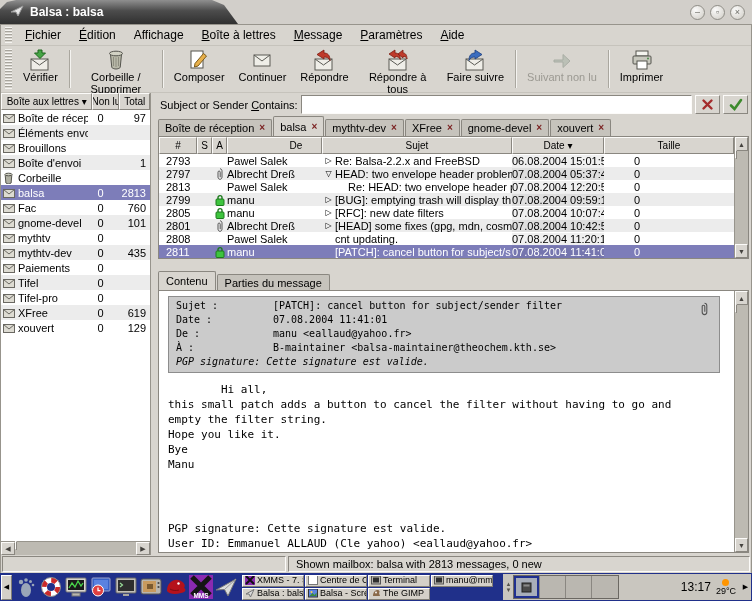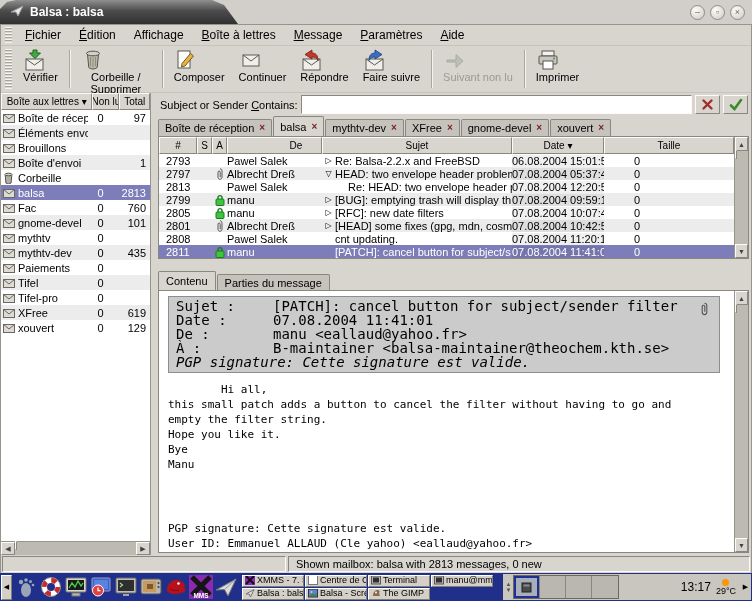--- a/index.html
+++ b/index.html
@@ -19,21 +19,21 @@
   
   .window{ position:absolute; top:25px; bottom:28px; left:0; right:0; display:flex; flex-direction:column;
     background:#d8d5cf; border-left:1px solid #97948c; border-right:1px solid #97948c; }
   .handle{ width:7px; align-self:stretch; margin:2px 4px 2px 1px;
     background:repeating-linear-gradient(180deg,#f5f4f1 0 1px,#a8a59d 1px 2px,transparent 2px 3px); }
 
   .menubar{ height:21px; display:flex; align-items:center; padding-left:3px; border-bottom:1px solid #c6c3bc; }
   .menu-item{ padding:2px 9px; font-size:12px; white-space:nowrap; }
 
   .toolbar{ height:47px; display:flex; align-items:center; padding:1px 2px 1px 3px; border-bottom:1px solid #c6c3bc; }
-  .tb-btn{ height:44px; display:flex; flex-direction:column; align-items:flex-start; padding:2px 7px 0;
+  .tb-btn{ height:44px; display:flex; flex-direction:column; align-items:center; padding:2px 7px 0;
     font-size:11px; line-height:12px; text-align:center; max-width:84px; }
   .tb-btn .ticon{ height:22px; display:flex; align-items:flex-end; }
   .tb-btn.disabled{ color:#9b9992; } .tb-btn.disabled svg{ opacity:.45; }
   .tb-sep{ width:1px; height:38px; background:#aaa79f; box-shadow:1px 0 0 #f4f3f0; margin:0 4px; }
 
   .content{ flex:1; display:flex; min-height:0; }
 
   
   .sidebar{ width:150px; display:flex; flex-direction:column; background:#fff; border-right:1px solid #97948c; }
   .sb-head{ display:flex; height:17px; flex:0 0 17px; }
@@ -91,21 +91,21 @@
   .scr-thumb-v{ width:100%; height:34%; background:#d8d5cf; border:1px solid; border-color:#fcfbf9 #8a8780 #8a8780 #fcfbf9; }
 
   .ptabs{ height:19px; flex:0 0 19px; display:flex; align-items:flex-end; padding-left:2px; margin-top:12px; }
   .ptab{ height:16px; display:flex; align-items:center; padding:0 7px; font-size:11px;
     background:#c6c3bc; border:1px solid #8a8780; border-bottom:none; border-radius:2px 2px 0 0; margin-right:1px; }
   .ptab.active{ height:19px; background:#d8d5cf; position:relative; z-index:2; }
 
   .preview{ flex:1; min-height:0; margin:0 2px 2px; background:#fff; border:1px solid #8a8780; display:flex; }
   .pv-main{ flex:1; min-width:0; overflow:hidden; padding:5px 8px 0 9px; }
   .pv-headerbox{ background:#cbcbcb; border:1px solid #8d8d8d; padding:2px 7px 3px;
-    font-family:"DejaVu Sans Mono","Liberation Mono",monospace; font-size:14px; line-height:14px; position:relative; margin-right:6px; }
+    font-family:"DejaVu Sans Mono","Liberation Mono",monospace; font-size:10px; line-height:14px; position:relative; margin-right:6px; }
   .pv-hrow{ display:flex; } .pv-key{ width:97px; flex:0 0 97px; }
   .pv-pgpline{ font-style:italic; }
   .clip-abs{ position:absolute; right:10px; top:5px; }
   .pv-body{ font-family:"DejaVu Sans Mono","Liberation Mono",monospace; font-size:11px; line-height:15px;
     margin-top:9px; white-space:pre; }
   .pv-sig{ font-size:11px; line-height:14.5px; margin-top:50px; white-space:pre; }
 
   
   .statusbar{ height:18px; flex:0 0 18px; display:flex; background:#d8d5cf; padding:1px; gap:2px; }
   .status-cell{ border:1px solid; border-color:#8a8780 #fcfbf9 #fcfbf9 #8a8780; }
@@ -212,20 +212,31 @@
         </div>
         <div class="tb-btn">
           <span class="ticon">
             <svg width="24" height="22" viewBox="0 0 24 22">
               <rect x="3" y="10" width="17" height="11" fill="#efeee8" stroke="#5a5a54"></rect>
               <path d="M3 10l8.5 6 8.5-6" fill="none" stroke="#5a5a54"></path>
               <path d="M12 1L5 5.5l7 4.5V8c3 0 5 1 6 3.5C18 6.5 16 4 12 4z" fill="#bf3a2b" stroke="#7c1d12" stroke-width="0.8"></path>
             </svg>
           </span>
           <span>Répondre</span>
+        </div>
+        <div class="tb-btn">
+          <span class="ticon">
+            <svg width="24" height="22" viewBox="0 0 24 22">
+              <rect x="3" y="10" width="17" height="11" fill="#efeee8" stroke="#5a5a54"></rect>
+              <path d="M3 10l8.5 6 8.5-6" fill="none" stroke="#5a5a54"></path>
+              <path d="M9 1L3 5l6 4V7.5c2.6 0 4.4.9 5.3 3C14.3 6 12.5 4 9 4z" fill="#bf3a2b" stroke="#7c1d12" stroke-width="0.8"></path>
+              <path d="M17 1l-5 4 5 4V7.5c2 0 3.4.7 4 2.5 0-4-1.5-6-4-6z" fill="#bf3a2b" stroke="#7c1d12" stroke-width="0.8"></path>
+            </svg>
+          </span>
+          <span>Répondre à tous</span>
         </div>
         <div class="tb-btn">
           <span class="ticon">
             <svg width="24" height="22" viewBox="0 0 24 22">
               <rect x="3" y="10" width="17" height="11" fill="#efeee8" stroke="#5a5a54"></rect>
               <path d="M3 10l8.5 6 8.5-6" fill="none" stroke="#5a5a54"></path>
               <path d="M12 1l7 4.5L12 10V8c-3 0-5 1-6 3.5C6 6.5 8 4 12 4z" fill="#3a6cbf" stroke="#1d3d7c" stroke-width="0.8"></path>
             </svg>
           </span>
           <span>Faire suivre</span>

